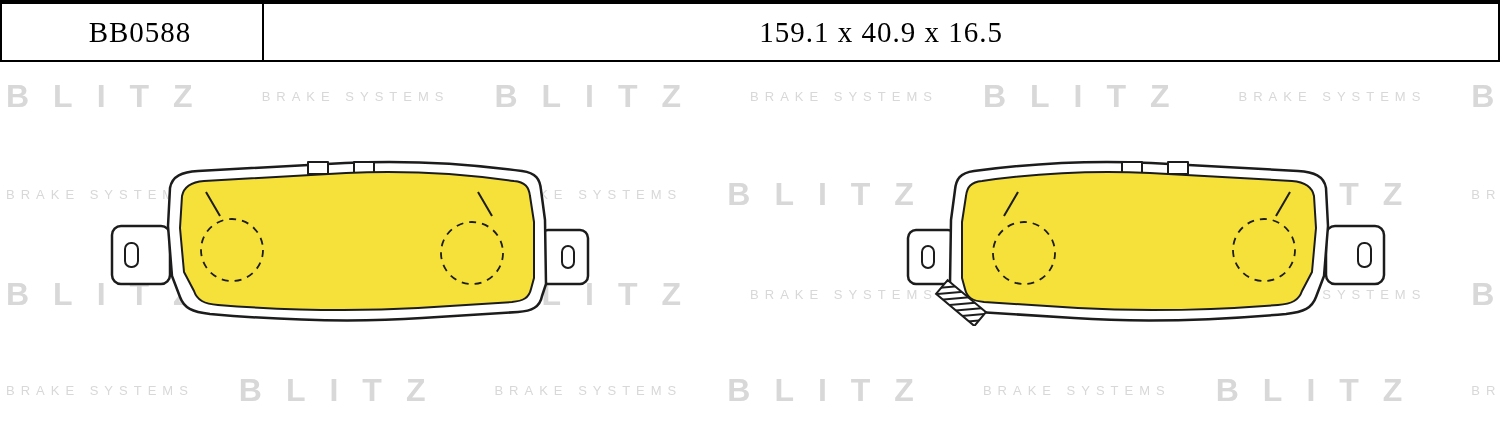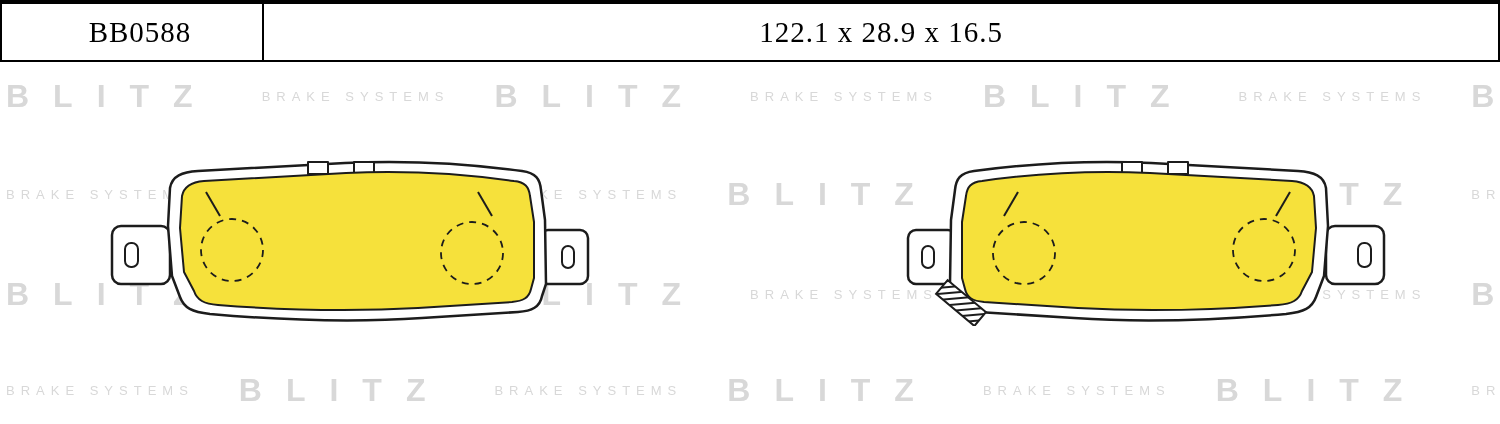--- a/index.html
+++ b/index.html
@@ -60,21 +60,21 @@
   .detail-line { stroke: var(--line-color, #1c1c1c); stroke-width: 2; fill: none; }
   .wear { stroke: var(--line-color, #1c1c1c); stroke-width: 2; }
 </style>
 </head>
 <body>
 
 <div class="page">
 
   <header class="titlebar">
     <div class="cell cell-part">BB0588</div>
-    <div class="cell cell-dims">122.1 x 28.9 x 16.5</div>
+    <div class="cell cell-dims">159.1 x 40.9 x 16.5</div>
   </header>
 
   <main class="canvas">
 
     <div class="wm-row">
         <span class="wm-big">BLITZ</span>
         <span class="wm-small">BRAKE SYSTEMS</span>
         <span class="wm-big">BLITZ</span>
         <span class="wm-small">BRAKE SYSTEMS</span>
         <span class="wm-big">BLITZ</span>

